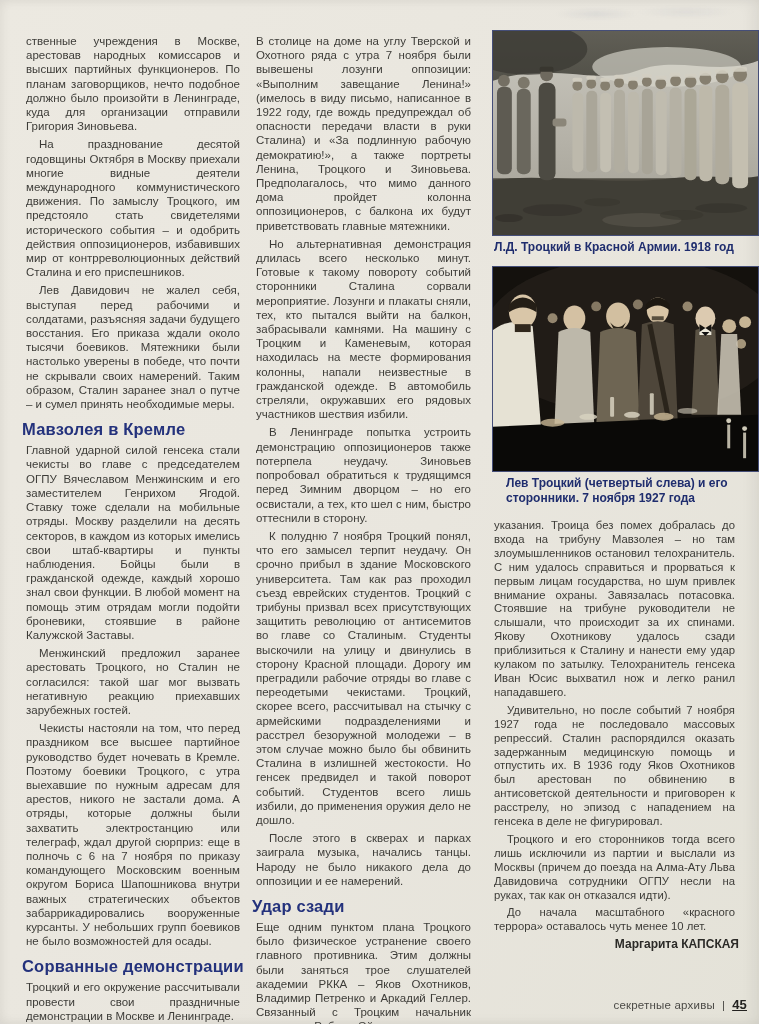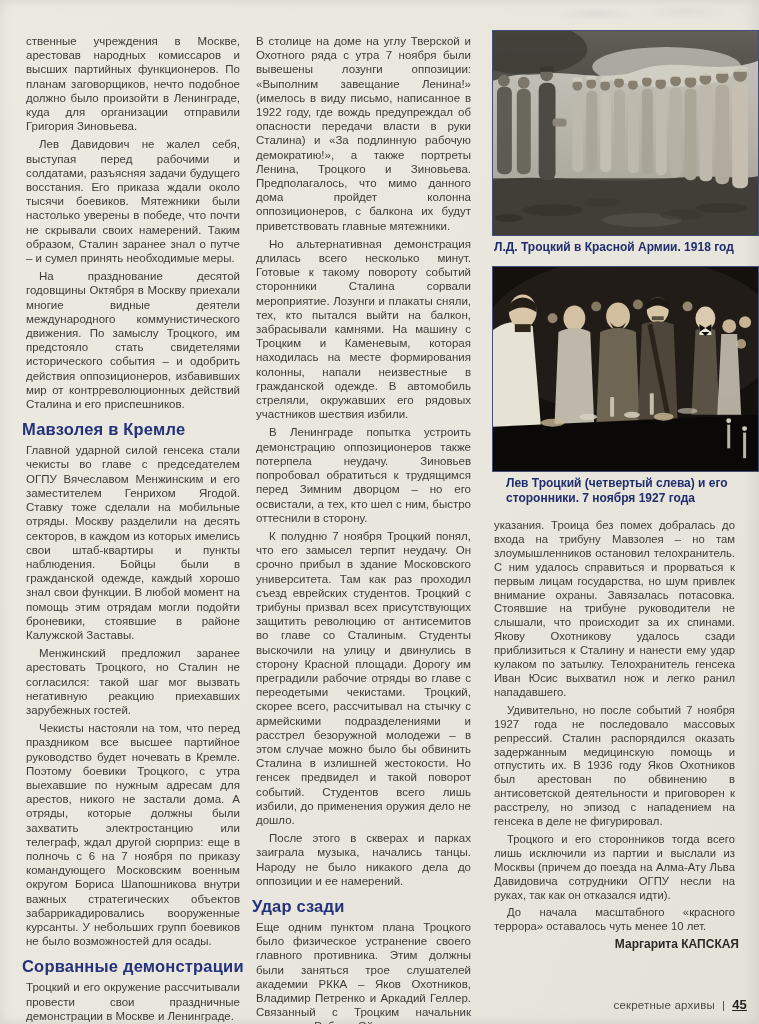--- a/index.html
+++ b/index.html
@@ -58,22 +58,22 @@
 </style>
 </head>
 <body>
 
 <div class="page">
 
   <div class="bleed"></div>
 
   <div id="col-left" class="col">
       <p class="para noindent">ственные учреждения в Москве, арестовав народных комиссаров и высших партийных функционеров. По планам заговорщиков, нечто подобное должно было произойти в Ленинграде, куда для организации отправили Григория Зиновьева.</p>
+      <p class="para">На празднование десятой годовщины Октября в Москву приехали многие видные деятели международного коммунистического движения. По замыслу Троцкого, им предстояло стать свидетелями исторического события – и одобрить действия оппозиционеров, избавивших мир от контрреволюционных действий Сталина и его приспешников.</p>
       <p class="para">Лев Давидович не жалел себя, выступая перед рабочими и солдатами, разъясняя задачи будущего восстания. Его приказа ждали около тысячи боевиков. Мятежники были настолько уверены в победе, что почти не скрывали своих намерений. Таким образом, Сталин заранее знал о путче – и сумел принять необходимые меры.</p>
-      <p class="para">На празднование десятой годовщины Октября в Москву приехали многие видные деятели международного коммунистического движения. По замыслу Троцкого, им предстояло стать свидетелями исторического события – и одобрить действия оппозиционеров, избавивших мир от контрреволюционных действий Сталина и его приспешников.</p>
       <h2 class="subhead">Мавзолея в Кремле</h2>
       <p class="para noindent">Главной ударной силой генсека стали чекисты во главе с председателем ОГПУ Вячеславом Менжинским и его заместителем Генрихом Ягодой. Ставку тоже сделали на мобильные отряды. Москву разделили на десять секторов, в каждом из которых имелись свои штаб-квартиры и пункты наблюдения. Бойцы были в гражданской одежде, каждый хорошо знал свои функции. В любой момент на помощь этим отрядам могли подойти броневики, стоявшие в районе Калужской Заставы.</p>
       <p class="para">Менжинский предложил заранее арестовать Троцкого, но Сталин не согласился: такой шаг мог вызвать негативную реакцию приехавших зарубежных гостей.</p>
       <p class="para">Чекисты настояли на том, что перед праздником все высшее партийное руководство будет ночевать в Кремле. Поэтому боевики Троцкого, с утра выехавшие по нужным адресам для арестов, никого не застали дома. А отряды, которые должны были захватить электростанцию или телеграф, ждал другой сюрприз: еще в полночь с 6 на 7 ноября по приказу командующего Московским военным округом Бориса Шапошникова внутри важных стратегических объектов забаррикадировались вооруженные курсанты. У небольших групп боевиков не было возможностей для осады.</p>
       <h2 class="subhead">Сорванные демонстрации</h2>
       <p class="para noindent">Троцкий и его окружение рассчитывали провести свои праздничные демонстрации в Москве и Ленинграде.</p>
     </div>
 
   <div id="col-mid" class="col">
       <p class="para noindent">В столице на доме на углу Тверской и Охотного ряда с утра 7 ноября были вывешены лозунги оппозиции: «Выполним завещание Ленина!» (имелось в виду письмо, написанное в 1922 году, где вождь предупреждал об опасности передачи власти в руки Сталина) и «За подлинную рабочую демократию!», а также портреты Ленина, Троцкого и Зиновьева. Предполагалось, что мимо данного дома пройдет колонна оппозиционеров, с балкона их будут приветствовать главные мятежники.</p>

